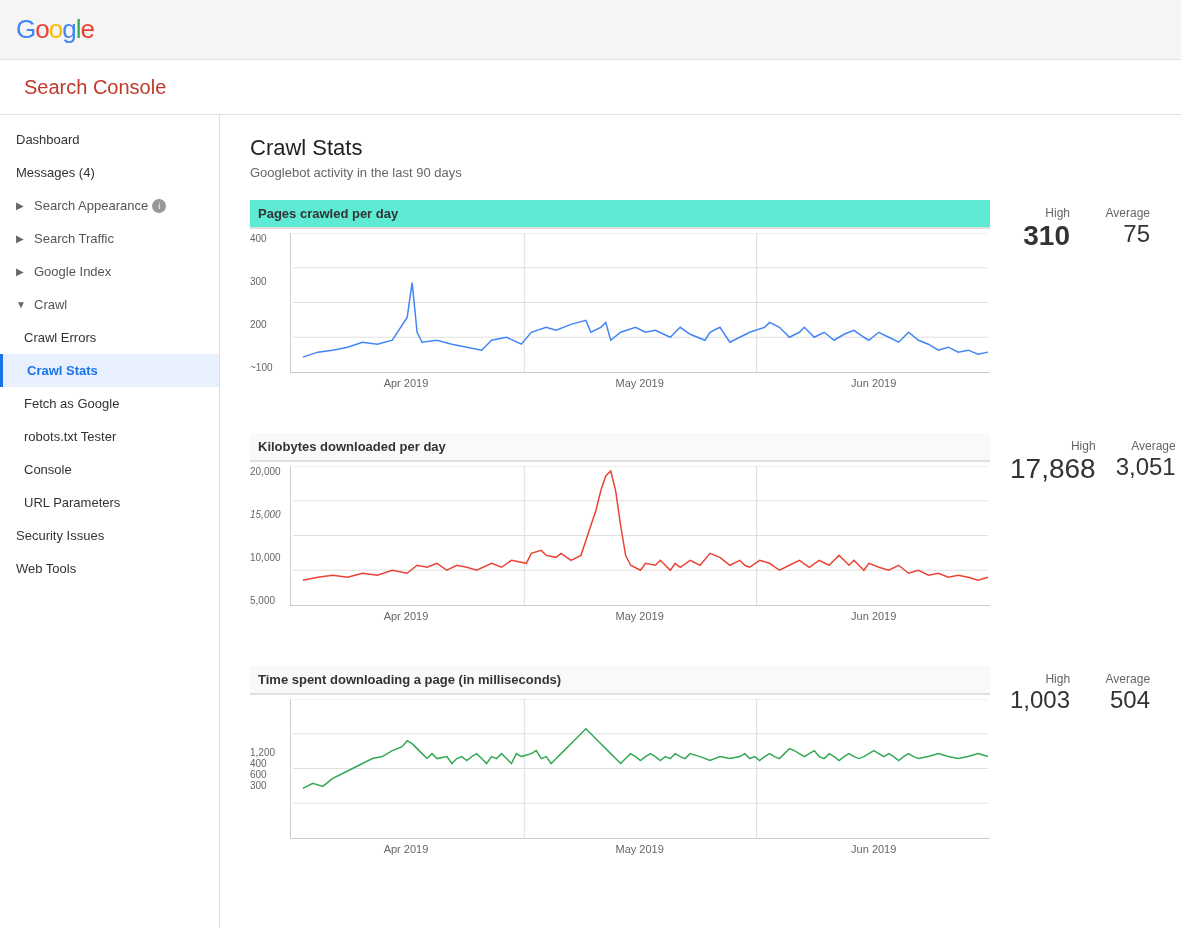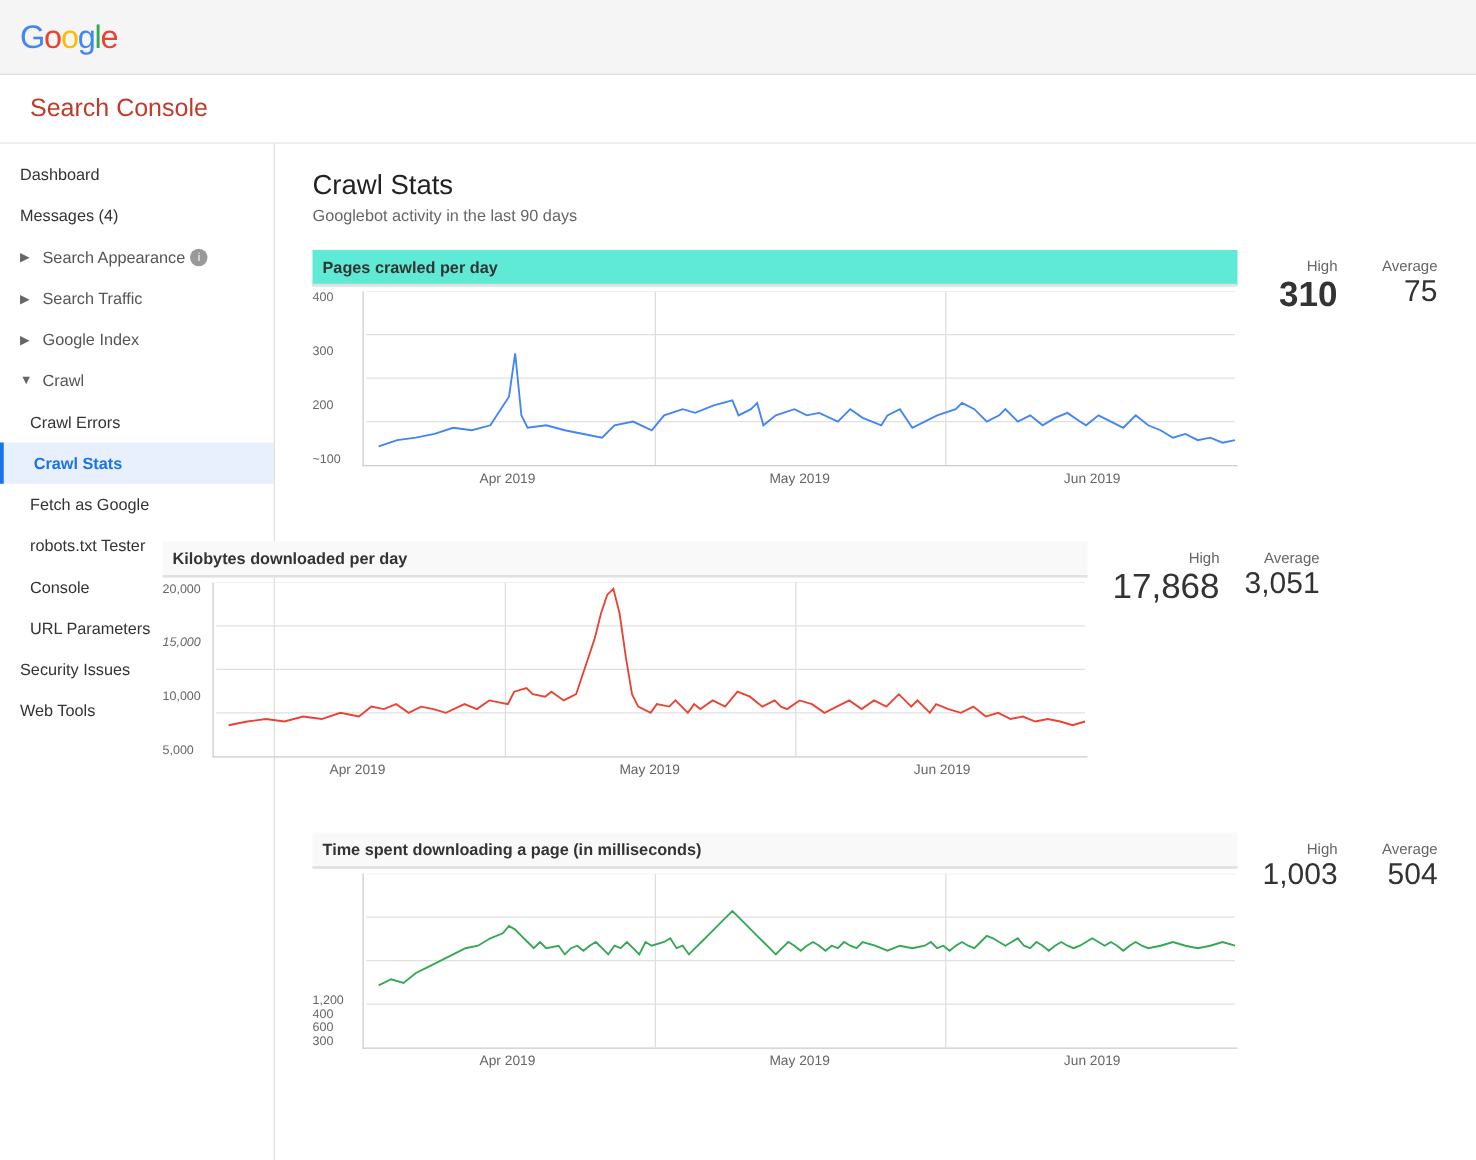--- a/index.html
+++ b/index.html
@@ -251,21 +251,21 @@
             <div style="min-width:60px; text-align:right;">
               <div style="font-size:12px;color:#666;">Low</div>
               <div style="font-size:24px;font-weight:300;">16</div>
             </div>
           </div>
         </div>
       </div>
     </div>
 
     <div class="chart-section">
-      <div style="display:flex; max-width:900px; align-items:flex-start; justify-content:flex-end;">
+      <div style="display:flex; max-width:900px; align-items:flex-start; justify-content:flex-start;">
         <div style="flex:1;">
           <div style="border-bottom:2px solid #e0e0e0; padding: 6px 8px; background:#f9f9f9;">
             <span class="chart-title">Kilobytes downloaded per day</span>
           </div>
           <div style="position:relative; padding-left:40px; padding-top:4px;">
             <div style="position:absolute; left:0; top:4px; height:140px; display:flex; flex-direction:column; justify-content:space-between;">
               <span style="font-size:10px;color:#666;">20,000</span>
               <span style="font-size:10px;color:#666;font-style:italic;">15,000</span>
               <span style="font-size:10px;color:#666;">10,000</span>
               <span style="font-size:10px;color:#666;">5,000</span>
@@ -305,21 +305,21 @@
       </div>
     </div>
 
     <div class="chart-section">
       <div style="display:flex; max-width:900px; align-items:flex-start; justify-content:space-between;">
         <div style="flex:1;">
           <div style="border-bottom:2px solid #e0e0e0; padding: 6px 8px; background:#f9f9f9;">
             <span class="chart-title">Time spent downloading a page (in milliseconds)</span>
           </div>
           <div style="position:relative; padding-left:40px; padding-top:4px;">
-            <div style="position:absolute; left:0; top:4px; height:140px; display:flex; flex-direction:column; justify-content:flex-end;">
+            <div style="position:absolute; left:0; top:4px; height:140px; display:flex; flex-direction:column; justify-content:center;">
               <span style="font-size:10px;color:#666;">1,200</span>
               <span style="font-size:10px;color:#666;">400</span>
               <span style="font-size:10px;color:#666;">600</span>
               <span style="font-size:10px;color:#666;">300</span>
             </div>
             <svg viewBox="0 0 700 140" width="700" height="140" style="display:block; border-left:1px solid #ccc; border-bottom:1px solid #ccc;">
               <line x1="0" y1="0" x2="700" y2="0" class="grid-line"></line>
               <line x1="0" y1="35" x2="700" y2="35" class="grid-line"></line>
               <line x1="0" y1="70" x2="700" y2="70" class="grid-line"></line>
               <line x1="0" y1="105" x2="700" y2="105" class="grid-line"></line>

